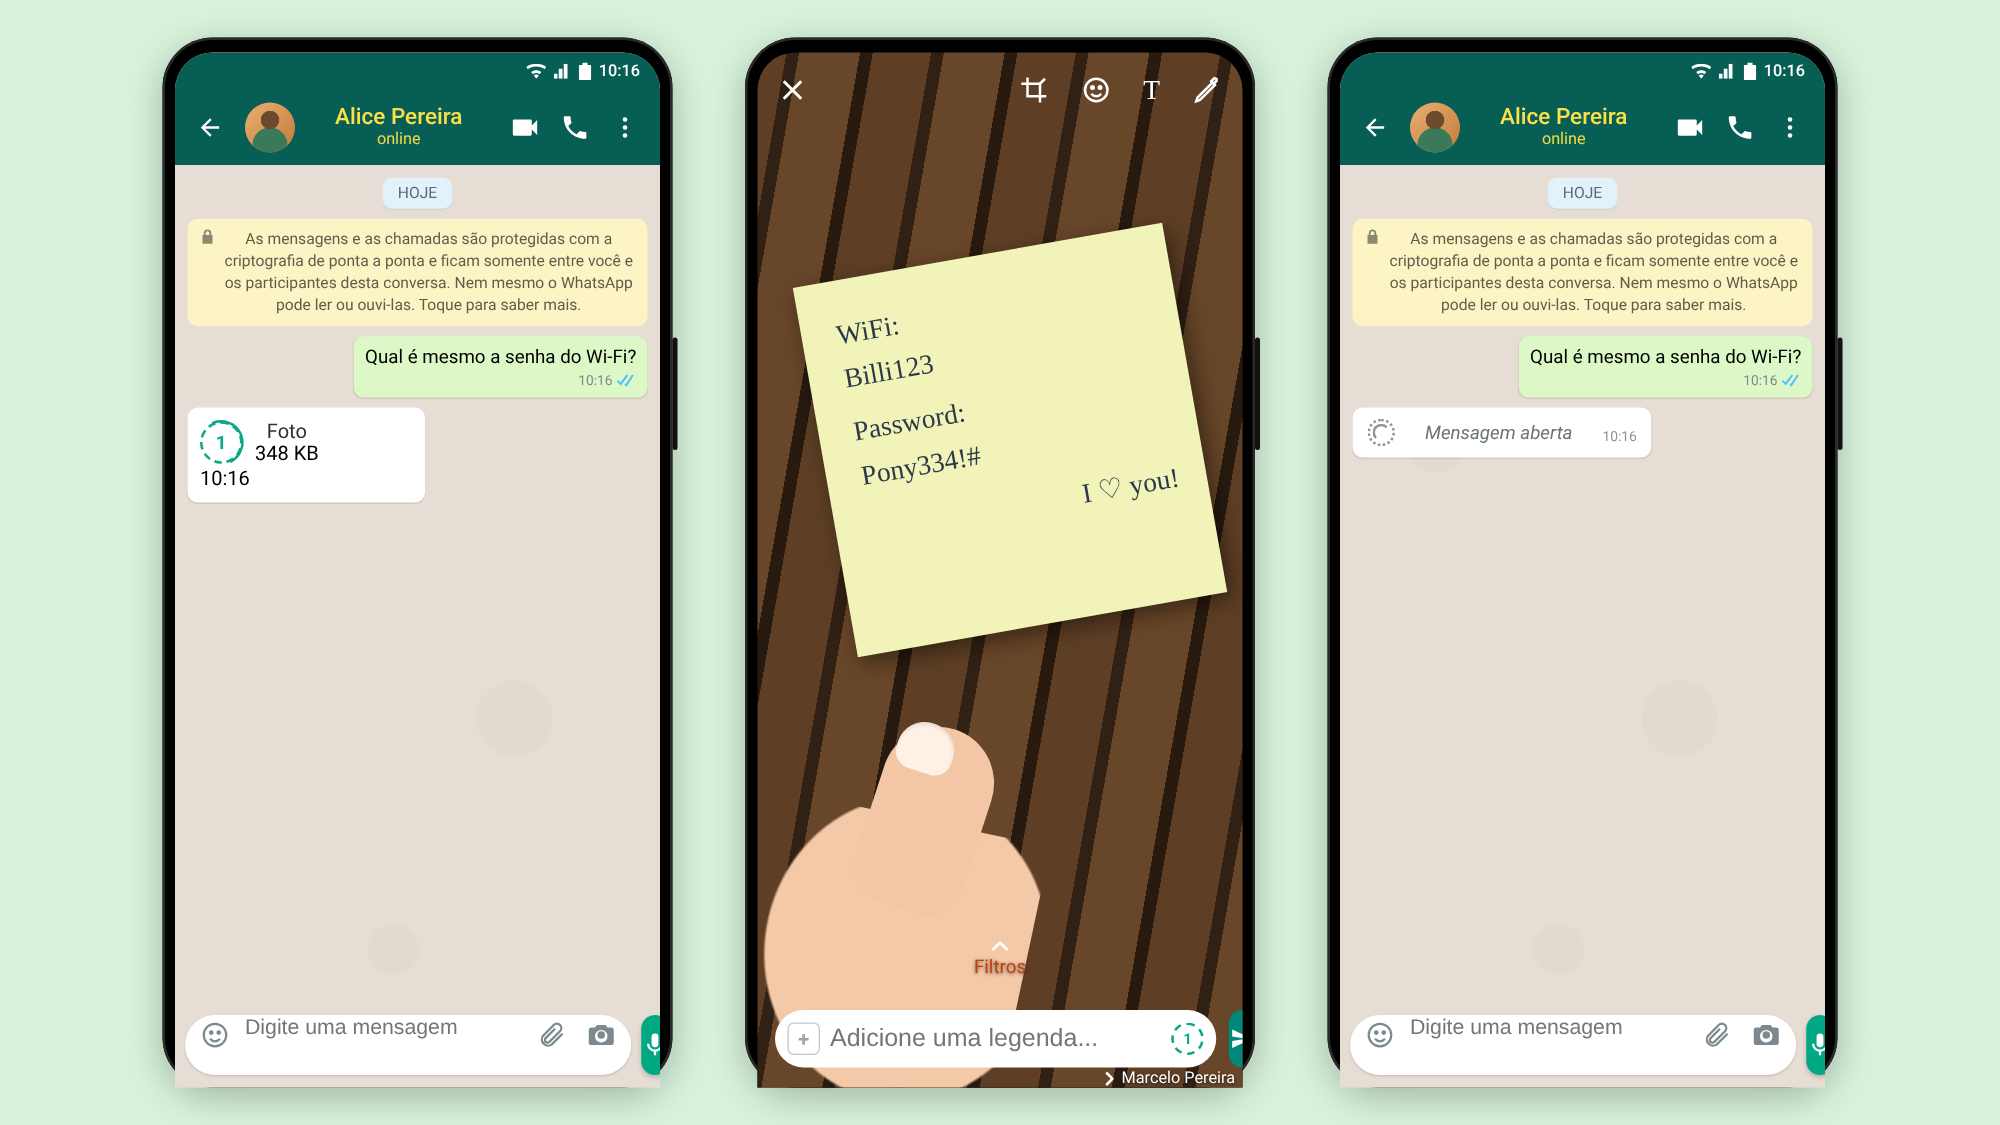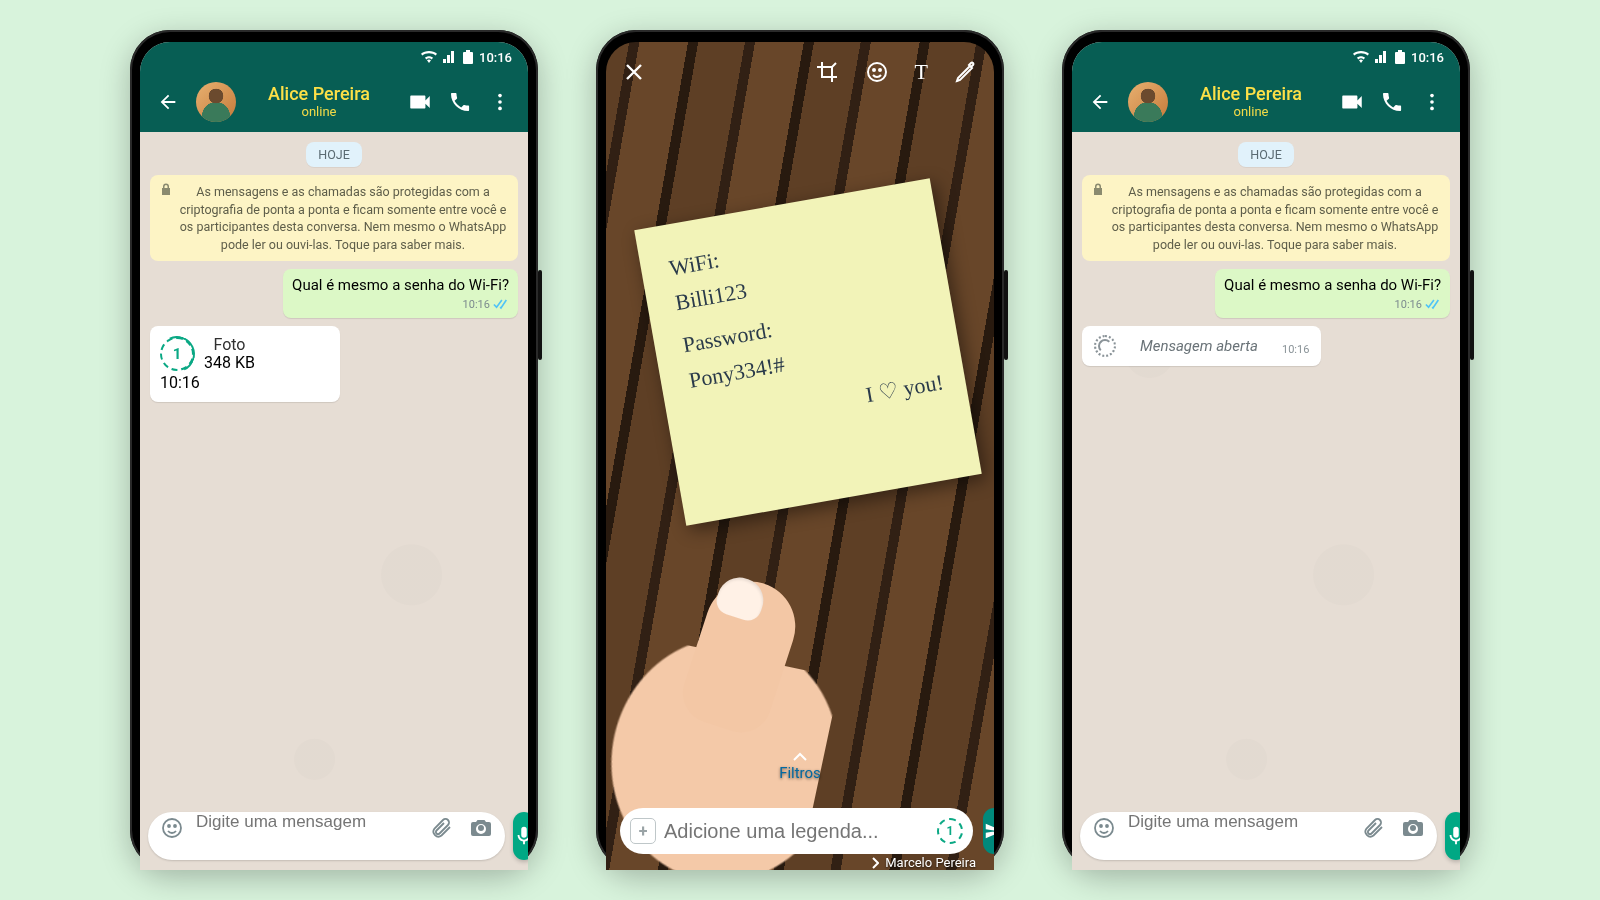--- a/index.html
+++ b/index.html
@@ -115,28 +115,28 @@
   .postit .line { white-space:pre; }
   .postit .love { align-self:flex-end; margin-top:10px; font-size:22px;}
   .hand {
     position:absolute; left:-30px; bottom:-40px; width:240px; height:260px;
     background: radial-gradient(ellipse at 60% 40%, #f4c9a8 0 55%, transparent 56%);
     transform: rotate(12deg);
     filter: blur(0.3px);
   }
   .thumb { position:absolute; left:90px; bottom:140px; width:90px; height:150px; background:#f3c7a5; border-radius:45px 45px 30px 30px; transform:rotate(18deg);}
   .nail  { position:absolute; left:112px; bottom:252px; width:46px; height:40px; background:#fff1e6; border-radius:22px 22px 14px 14px; transform:rotate(18deg); box-shadow:inset 0 2px 3px rgba(0,0,0,0.1);}
-  .filters-label { position:absolute; bottom:88px; left:0; right:0; color:#0369a1; text-align:center; font-size:15px; display:flex; flex-direction:column; align-items:center; gap:2px; text-shadow:0 1px 3px rgba(0,0,0,0.6);}
+  .filters-label { position:absolute; bottom:88px; left:0; right:0; color:#c2410c; text-align:center; font-size:15px; display:flex; flex-direction:column; align-items:center; gap:2px; text-shadow:0 1px 3px rgba(0,0,0,0.6);}
   .caption-bar { position:absolute; bottom:16px; left:14px; right:14px; display:flex; gap:10px; align-items:center;}
   .caption-box { flex:1; background:#fff; border-radius:24px; height:46px; display:flex; align-items:center; padding:0 10px; gap:8px;}
   .caption-box input { flex:1; border:none; outline:none; font-size:20px; color:#666; background:transparent;}
   .vo-badge { width:26px; height:26px; border-radius:13px; border:2px dashed #0aa884; display:flex; align-items:center; justify-content:center; color:#0aa884; font-size:12px; font-weight:700;}
   .add-media { width:26px; height:26px; border:1.5px solid #bfc7c9; border-radius:5px; display:flex; align-items:center; justify-content:center; color:#9aa3a6; font-size:16px; font-weight:700;}
   .send-btn { width:46px; height:46px; border-radius:23px; background:#00897b; display:flex; align-items:center; justify-content:center; color:#fff;}
-  .recipient { position:absolute; right:18px; bottom:0px; color:#fff; font-size:13px; display:flex; align-items:center; gap:6px; text-shadow:0 1px 2px rgba(0,0,0,0.7);}
+  .recipient { position:absolute; right:6px; bottom:0px; color:#fff; font-size:13px; display:flex; align-items:center; gap:6px; text-shadow:0 1px 2px rgba(0,0,0,0.7);}
   svg { display:block; }
 </style>
 </head>
 <body>
 
 <div class="phone">
   <div class="screen">
     <div class="statusbar">
       <span class="status-icons">
           <svg width="16" height="12" viewBox="0 0 24 18">

